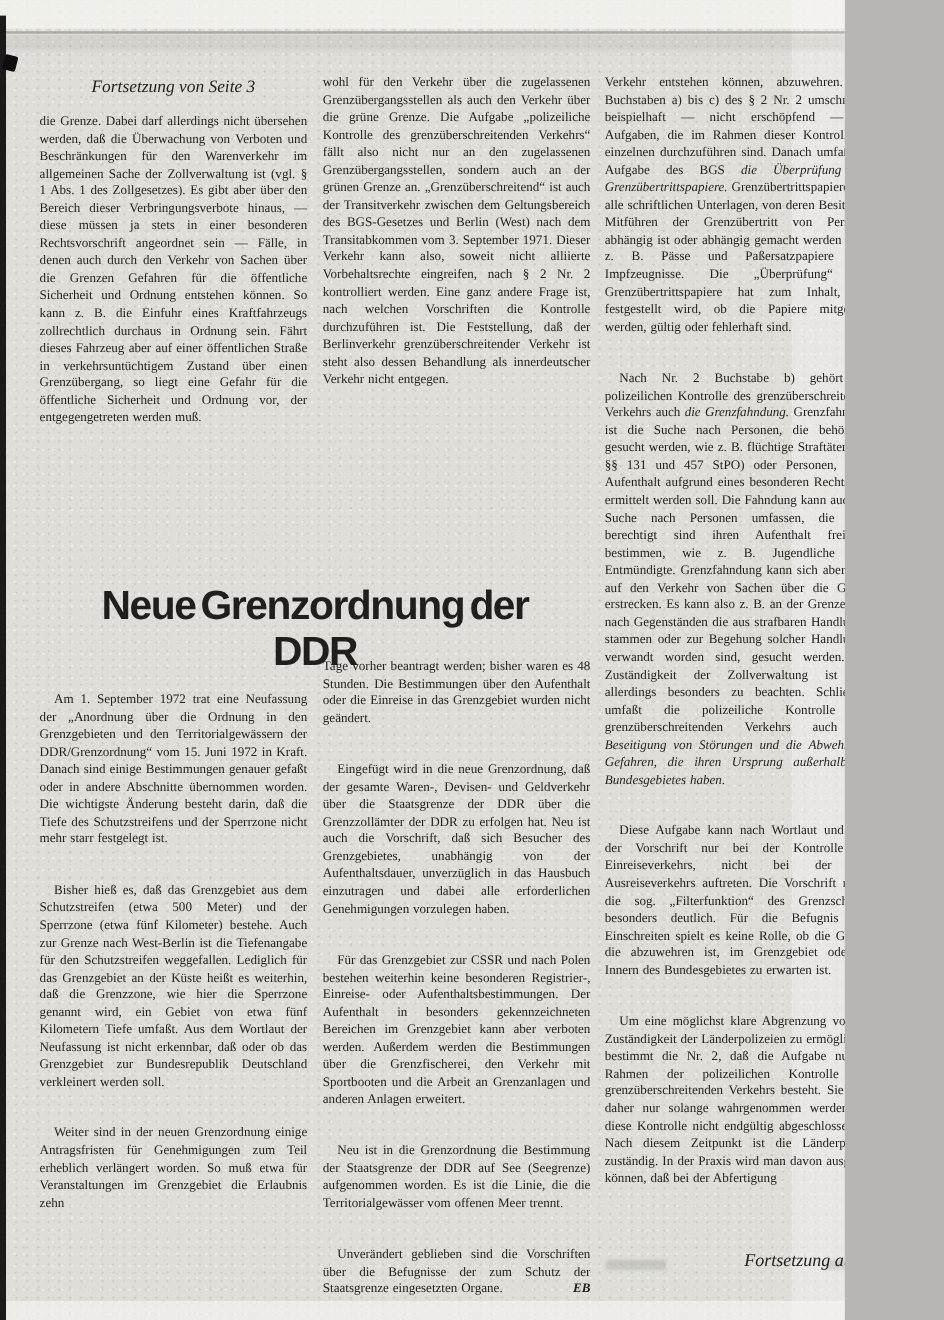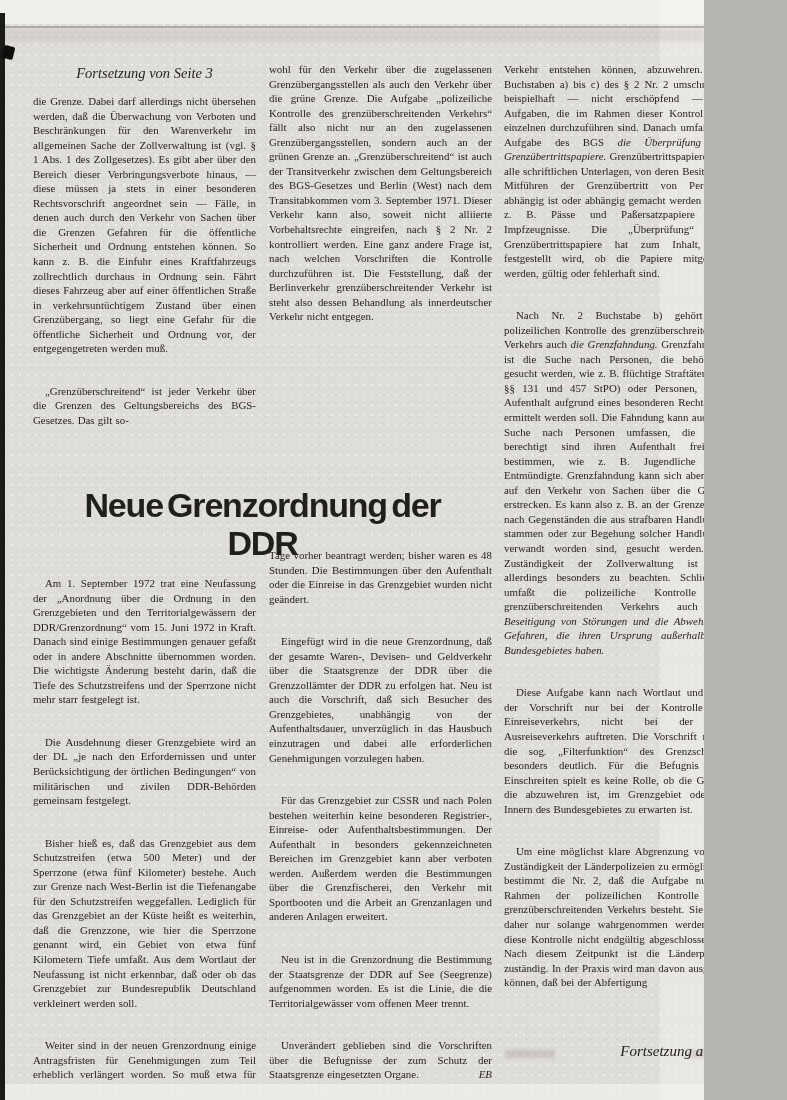--- a/index.html
+++ b/index.html
@@ -52,21 +52,21 @@
     font-size:34px; line-height:38px; letter-spacing:-1.2px; word-spacing:-4px;
     text-align:center; margin:16px; color:#211f1c;
   }
   h2.subtitle {
     font-family:"Liberation Sans","DejaVu Sans",sans-serif; font-weight:700;
     font-size:14.5px; line-height:18px; text-align:center; margin:5px 0 0 0; color:#23211d;
   }
   .footer { position:absolute; left:503px; top:1043px; width:256px; height:22px; }
   .cont-next { display:block; text-align:right; font-style:italic; font-size:15px; color:#23211d; }
   .pagenum  { position:absolute; right:-4px; top:3px; font-weight:700; font-size:12.5px; font-family:"Liberation Serif",serif; }
-  .sig { float:right; font-style:italic; font-weight:400; }
+  .sig { float:right; font-style:italic; font-weight:700; }
 </style>
 </head>
 <body>
 
 <div class="page">
 
   <div class="edge-top"></div>
   <div class="edge-right"></div>
   <div class="edge-bottom"></div>
   <div class="hairline"></div>
@@ -84,35 +84,33 @@
   <div class="textsmudge"></div>
   <div class="footspeck"></div>
   <div class="footspeck2"></div>
 
   <div class="left-two">
 
     <div class="topcols">
       <div class="col">
         <div class="cont-header">Fortsetzung von Seite 3</div>
         <p class="body">die Grenze. Dabei darf allerdings nicht übersehen werden, daß die Überwachung von Verboten und Beschränkungen für den Warenverkehr im allgemeinen Sache der Zollverwaltung ist (vgl. § 1 Abs. 1 des Zollgesetzes). Es gibt aber über den Bereich dieser Verbringungsverbote hinaus, — diese müssen ja stets in einer besonderen Rechtsvorschrift angeordnet sein — Fälle, in denen auch durch den Verkehr von Sachen über die Grenzen Gefahren für die öffentliche Sicherheit und Ordnung entstehen können. So kann z. B. die Einfuhr eines Kraftfahrzeugs zollrechtlich durchaus in Ordnung sein. Fährt dieses Fahrzeug aber auf einer öffentlichen Straße in verkehrsuntüchtigem Zustand über einen Grenzübergang, so liegt eine Gefahr für die öffentliche Sicherheit und Ordnung vor, der entgegengetreten werden muß.</p>
-        <p class="body ind">„Grenzüberschreitend“ ist jeder Verkehr über die Grenzen des Geltungsbereichs des BGS-Gesetzes. Das gilt so-</p>
       </div>
       <div class="col">
         <p class="body">wohl für den Verkehr über die zugelassenen Grenzübergangsstellen als auch den Verkehr über die grüne Grenze. Die Aufgabe „polizeiliche Kontrolle des grenzüberschreitenden Verkehrs“ fällt also nicht nur an den zugelassenen Grenzübergangsstellen, sondern auch an der grünen Grenze an. „Grenzüberschreitend“ ist auch der Transitverkehr zwischen dem Geltungsbereich des BGS-Gesetzes und Berlin (West) nach dem Transitabkommen vom 3. September 1971. Dieser Verkehr kann also, soweit nicht alliierte Vorbehaltsrechte eingreifen, nach § 2 Nr. 2 kontrolliert werden. Eine ganz andere Frage ist, nach welchen Vorschriften die Kontrolle durchzuführen ist. Die Feststellung, daß der Berlinverkehr grenzüberschreitender Verkehr ist steht also dessen Behandlung als innerdeutscher Verkehr nicht entgegen.</p>
       </div>
     </div>
 
     <div class="headline-block">
       <h1 class="headline">Neue Grenzordnung der DDR</h1>
     </div>
 
     <div class="botcols">
       <div class="col">
         <p class="body ind">Am 1. September 1972 trat eine Neufassung der „Anordnung über die Ordnung in den Grenzgebieten und den Territorialgewässern der DDR/Grenzordnung“ vom 15. Juni 1972 in Kraft. Danach sind einige Bestimmungen genauer gefaßt oder in andere Abschnitte übernommen worden. Die wichtigste Änderung besteht darin, daß die Tiefe des Schutzstreifens und der Sperrzone nicht mehr starr festgelegt ist.</p>
-        <p class="body ind">Die Ausdehnung dieser Grenzgebiete wird an der DL „je nach den Erfordernissen und unter Berücksichtigung der örtlichen Bedingungen“ von militärischen und zivilen DDR-Behörden gemeinsam festgelegt.</p>
         <p class="body ind">Bisher hieß es, daß das Grenzgebiet aus dem Schutzstreifen (etwa 500 Meter) und der Sperrzone (etwa fünf Kilometer) bestehe. Auch zur Grenze nach West-Berlin ist die Tiefenangabe für den Schutzstreifen weggefallen. Lediglich für das Grenzgebiet an der Küste heißt es weiterhin, daß die Grenzzone, wie hier die Sperrzone genannt wird, ein Gebiet von etwa fünf Kilometern Tiefe umfaßt. Aus dem Wortlaut der Neufassung ist nicht erkennbar, daß oder ob das Grenzgebiet zur Bundesrepublik Deutschland verkleinert werden soll.</p>
         <p class="body ind">Weiter sind in der neuen Grenzordnung einige Antragsfristen für Genehmigungen zum Teil erheblich verlängert worden. So muß etwa für Veranstaltungen im Grenzgebiet die Erlaubnis zehn</p>
       </div>
       <div class="col">
         <p class="body">Tage vorher beantragt werden; bisher waren es 48 Stunden. Die Bestimmungen über den Aufenthalt oder die Einreise in das Grenzgebiet wurden nicht geändert.</p>
         <p class="body ind">Eingefügt wird in die neue Grenzordnung, daß der gesamte Waren-, Devisen- und Geldverkehr über die Staatsgrenze der DDR über die Grenzzollämter der DDR zu erfolgen hat. Neu ist auch die Vorschrift, daß sich Besucher des Grenzgebietes, unabhängig von der Aufenthaltsdauer, unverzüglich in das Hausbuch einzutragen und dabei alle erforderlichen Genehmigungen vorzulegen haben.</p>
         <p class="body ind">Für das Grenzgebiet zur CSSR und nach Polen bestehen weiterhin keine besonderen Registrier-, Einreise- oder Aufenthaltsbestimmungen. Der Aufenthalt in besonders gekennzeichneten Bereichen im Grenzgebiet kann aber verboten werden. Außerdem werden die Bestimmungen über die Grenzfischerei, den Verkehr mit Sportbooten und die Arbeit an Grenzanlagen und anderen Anlagen erweitert.</p>
         <p class="body ind">Neu ist in die Grenzordnung die Bestimmung der Staatsgrenze der DDR auf See (Seegrenze) aufgenommen worden. Es ist die Linie, die die Territorialgewässer vom offenen Meer trennt.</p>
         <p class="body ind"><span>Unverändert geblieben sind die Vorschriften über die Befugnisse der zum Schutz der Staatsgrenze eingesetzten Organe.</span><span class="sig">EB</span></p>
       </div>

